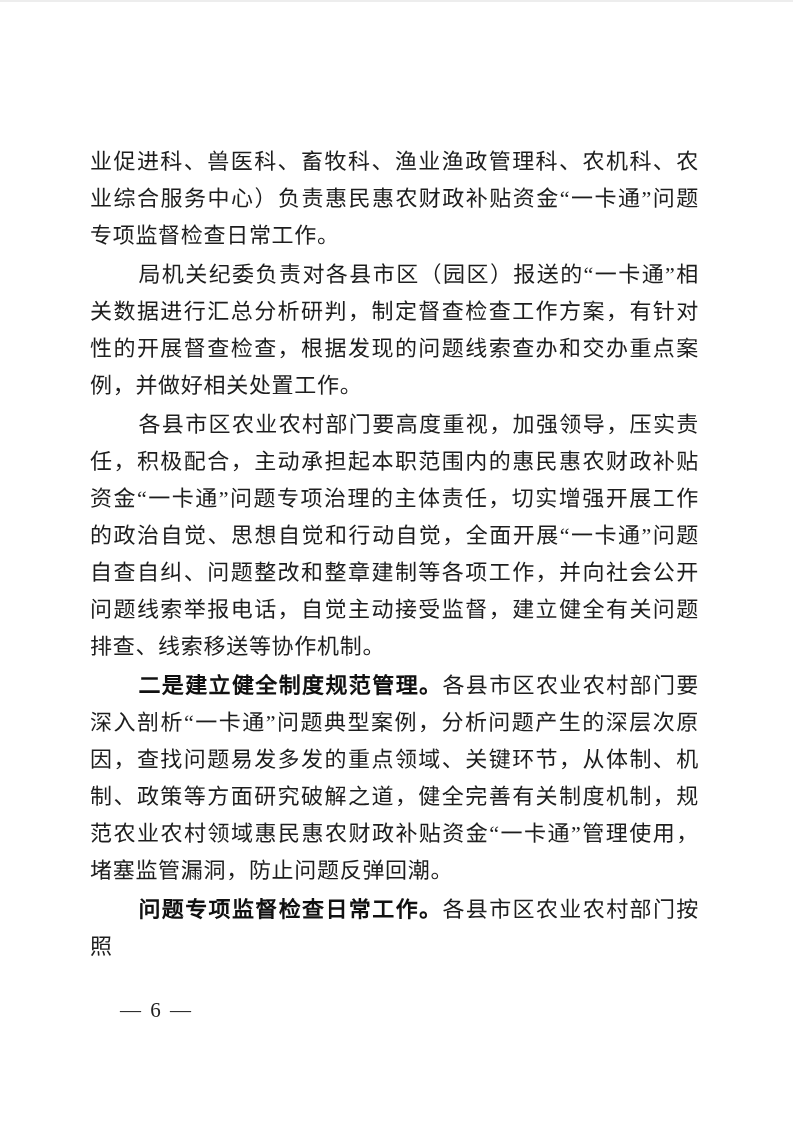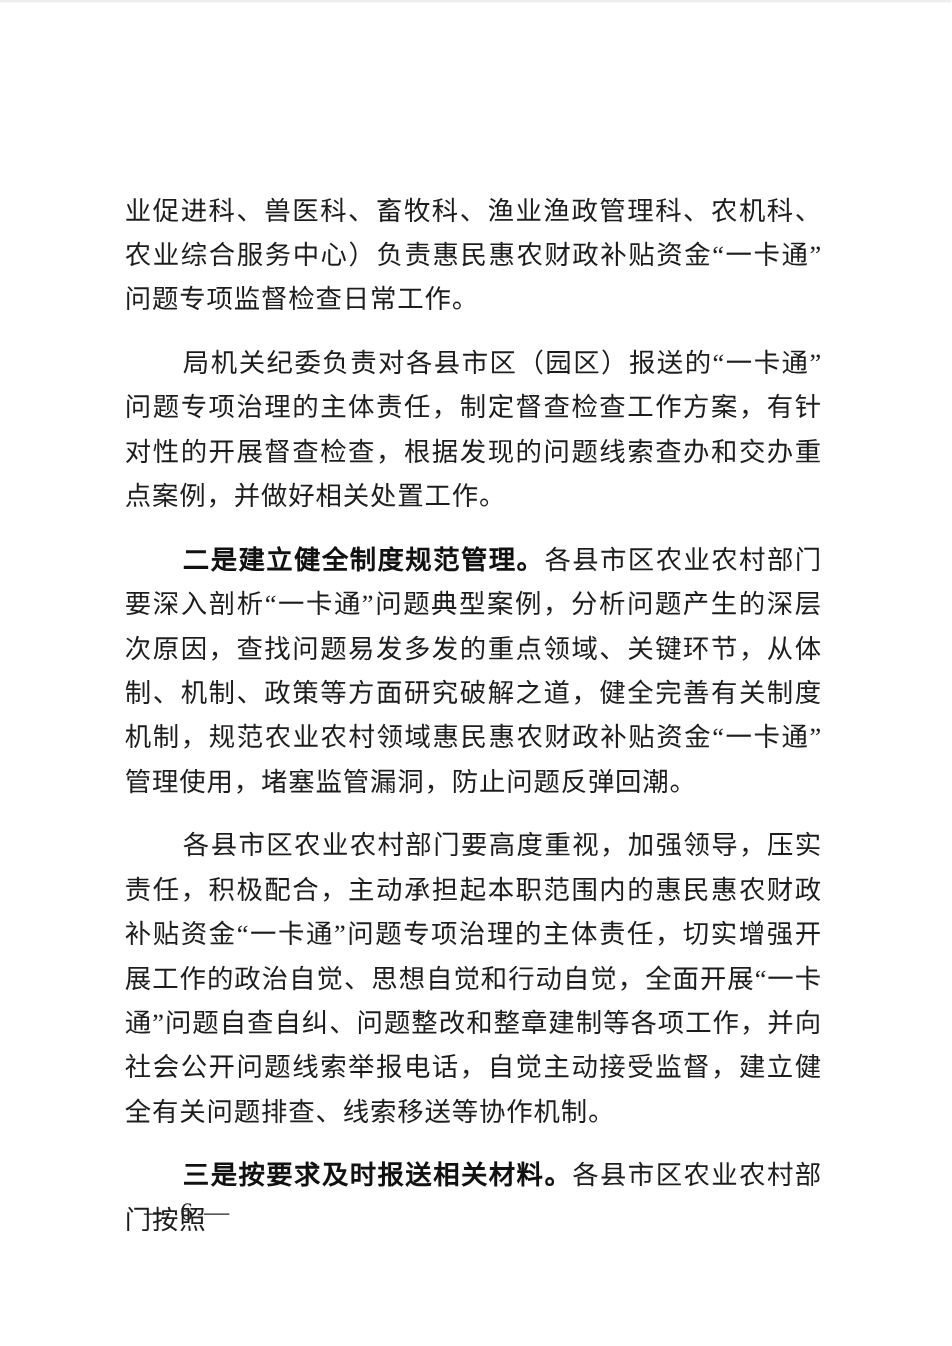--- a/index.html
+++ b/index.html
@@ -16,21 +16,21 @@
     border-top: 2px solid #ededed;
     font-family: "Liberation Serif", "DejaVu Serif", serif;
   }
   .content {
     position: absolute;
     left: 88px;
     top: 139px;
     width: 613px;
   }
   p.para {
-    margin: 16px;
+    margin: 2px;
     font-size: 22px;
     line-height: 37px;
     letter-spacing: 0.7px;
     text-align: justify;
     color: #1d1d1d;
   }
   p.para.indent {
     text-indent: 2.2em;
   }
   .run.bold {
@@ -46,19 +46,19 @@
     color: #222222;
     font-family: "Liberation Serif", "DejaVu Serif", serif;
   }
 </style>
 </head>
 <body>
 
 <div class="page">
   <div class="content">
       <p class="para"><span class="run">业促进科、兽医科、畜牧科、渔业渔政管理科、农机科、农业综合服务中心）负责惠民惠农财政补贴资金“一卡通”问题专项监督检查日常工作。</span></p>
-      <p class="para indent"><span class="run">局机关纪委负责对各县市区（园区）报送的“一卡通”问题专项治理的主体责任，制定督查检查工作方案，有针对性的开展督查检查，根据发现的问题线索查办和交办重点案例，并做好相关处置工作。</span></p>
+      <p class="para indent"><span class="run">局机关纪委负责对各县市区（园区）报送的“一卡通”相关数据进行汇总分析研判，制定督查检查工作方案，有针对性的开展督查检查，根据发现的问题线索查办和交办重点案例，并做好相关处置工作。</span></p>
+      <p class="para indent"><span class="run">各县市区农业农村部门要高度重视，加强领导，压实责任，积极配合，主动承担起本职范围内的惠民惠农财政补贴资金“一卡通”问题专项治理的主体责任，切实增强开展工作的政治自觉、思想自觉和行动自觉，全面开展“一卡通”问题自查自纠、问题整改和整章建制等各项工作，并向社会公开问题线索举报电话，自觉主动接受监督，建立健全有关问题排查、线索移送等协作机制。</span></p>
       <p class="para indent"><span class="run bold">二是建立健全制度规范管理。</span><span class="run">各县市区农业农村部门要深入剖析“一卡通”问题典型案例，分析问题产生的深层次原因，查找问题易发多发的重点领域、关键环节，从体制、机制、政策等方面研究破解之道，健全完善有关制度机制，规范农业农村领域惠民惠农财政补贴资金“一卡通”管理使用，堵塞监管漏洞，防止问题反弹回潮。</span></p>
-      <p class="para indent"><span class="run">各县市区农业农村部门要高度重视，加强领导，压实责任，积极配合，主动承担起本职范围内的惠民惠农财政补贴资金“一卡通”问题专项治理的主体责任，切实增强开展工作的政治自觉、思想自觉和行动自觉，全面开展“一卡通”问题自查自纠、问题整改和整章建制等各项工作，并向社会公开问题线索举报电话，自觉主动接受监督，建立健全有关问题排查、线索移送等协作机制。</span></p>
-      <p class="para indent"><span class="run bold">三是按要求及时报送相关材料。</span><span class="run">各县市区农业农村部门按照</span></p>
+      <p class="para indent"><span class="run bold">问题专项监督检查日常工作。</span><span class="run">各县市区农业农村部门按照</span></p>
     </div>
   <div class="page-number">— 6 —</div>
 </div>
 
 </body></html>

